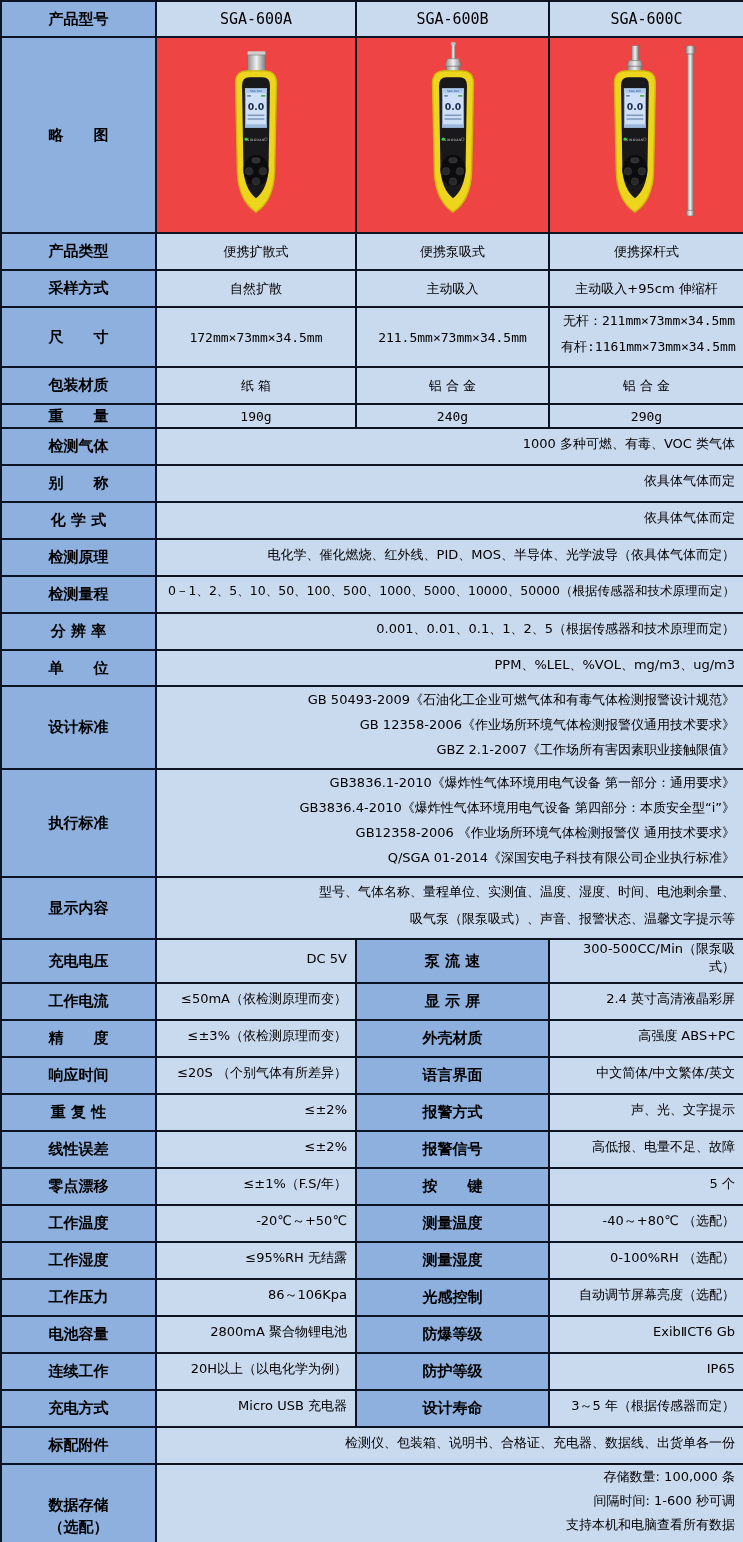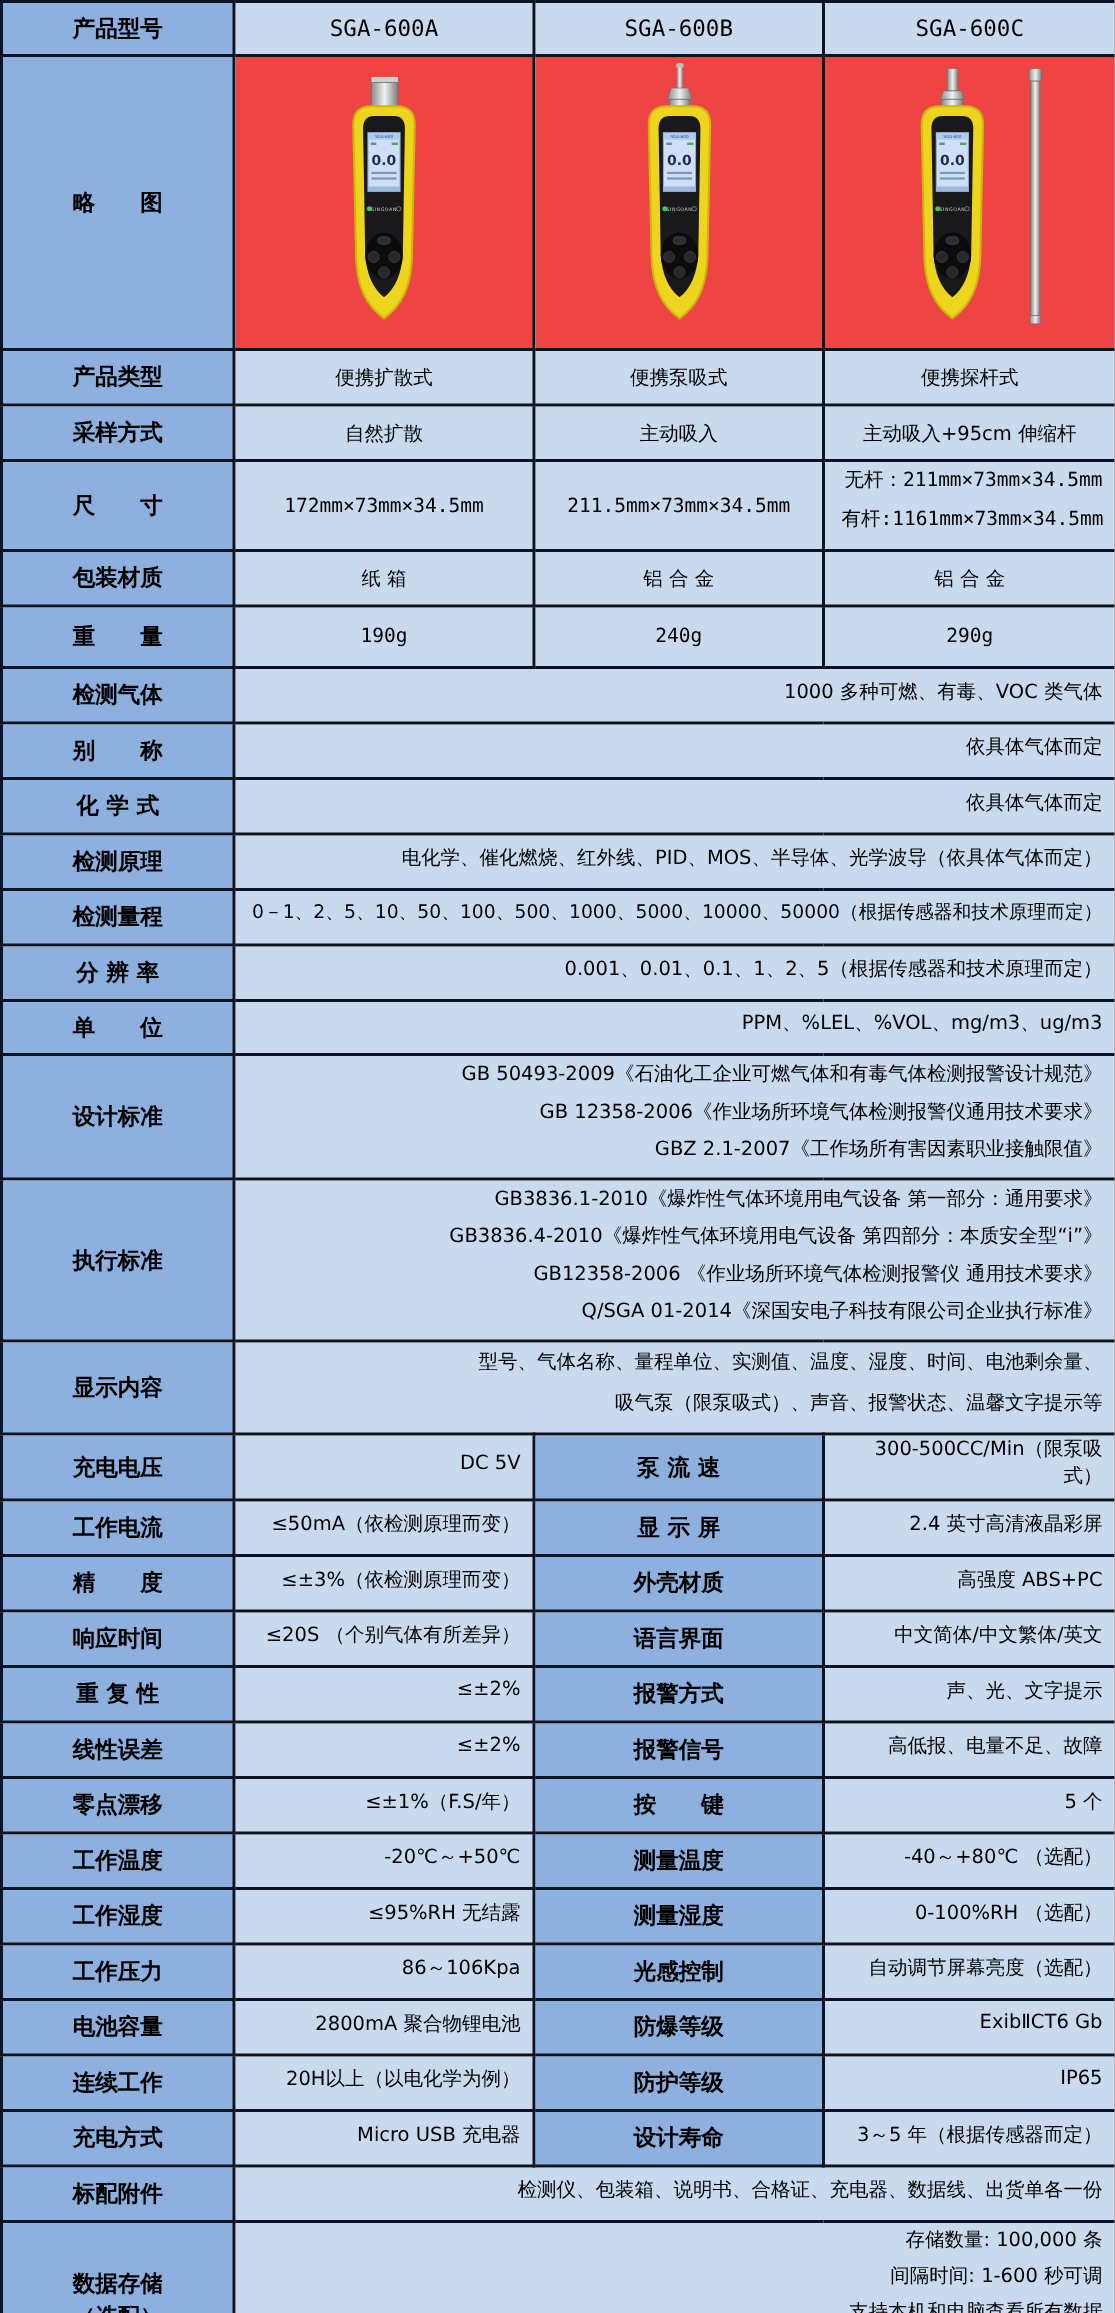--- a/index.html
+++ b/index.html
@@ -2,21 +2,21 @@
 <html><head>
 <meta charset="utf-8">
 <style>
   html,body{margin:0;padding:0;background:#ffffff;}
   body{font-family:"DejaVu Sans","Liberation Sans",sans-serif;color:#000;}
   .spec-table{border-collapse:collapse;table-layout:fixed;width:743px;}
   .spec-table td{border:2px solid #0c1423;overflow:hidden;vertical-align:middle;}
   col.c1{width:155px;} col.c2{width:200px;} col.c3{width:193px;} col.c4{width:195px;}
   
   tr.h40{height:36px;} tr.h195{height:195px;} tr.h37{height:37px;} tr.h57{height:54px;}
-  tr.h33{height:41px;} tr.h73{height:73px;} tr.h102{height:102px;} tr.h55{height:55px;margin-left:32px;}
+  tr.h33{height:24px;} tr.h73{height:73px;} tr.h102{height:102px;} tr.h55{height:55px;margin-left:32px;}
   tr.h96{height:96px;}
   
   .lbl{background:#8db0de;font-weight:bold;font-size:15px;text-align:center;padding:0 2px;}
   .val{background:#c9d9ee;font-size:13px;padding:0 8px 6px 11px;text-align:right;}
   .val.center{text-align:center;padding:0 4px;}
   .val.mono{font-family:"DejaVu Sans Mono","Liberation Mono",monospace;}
   .header-model{background:#c9d9ee;font-family:"DejaVu Sans Mono","Liberation Mono",monospace;
     font-size:15px;text-align:center;font-weight:normal;margin-left:37px;}
   .img-cell{background:#ef4444;text-align:center;padding:4px 0;}
   .line{line-height:25px;white-space:nowrap;}

